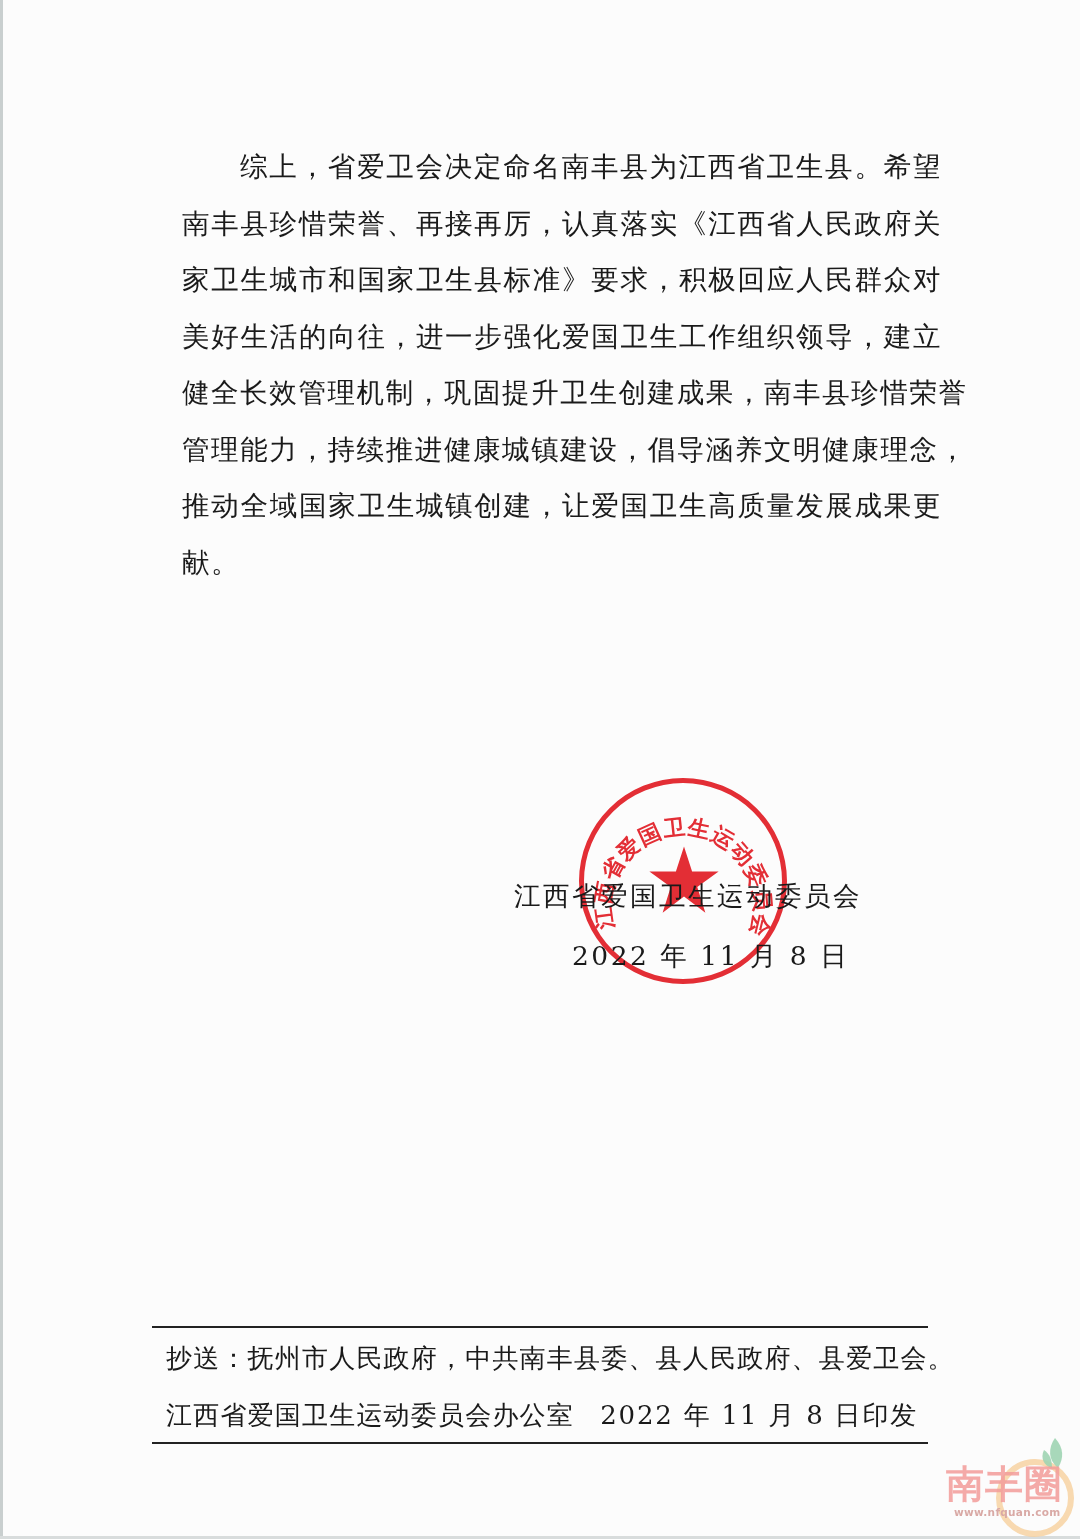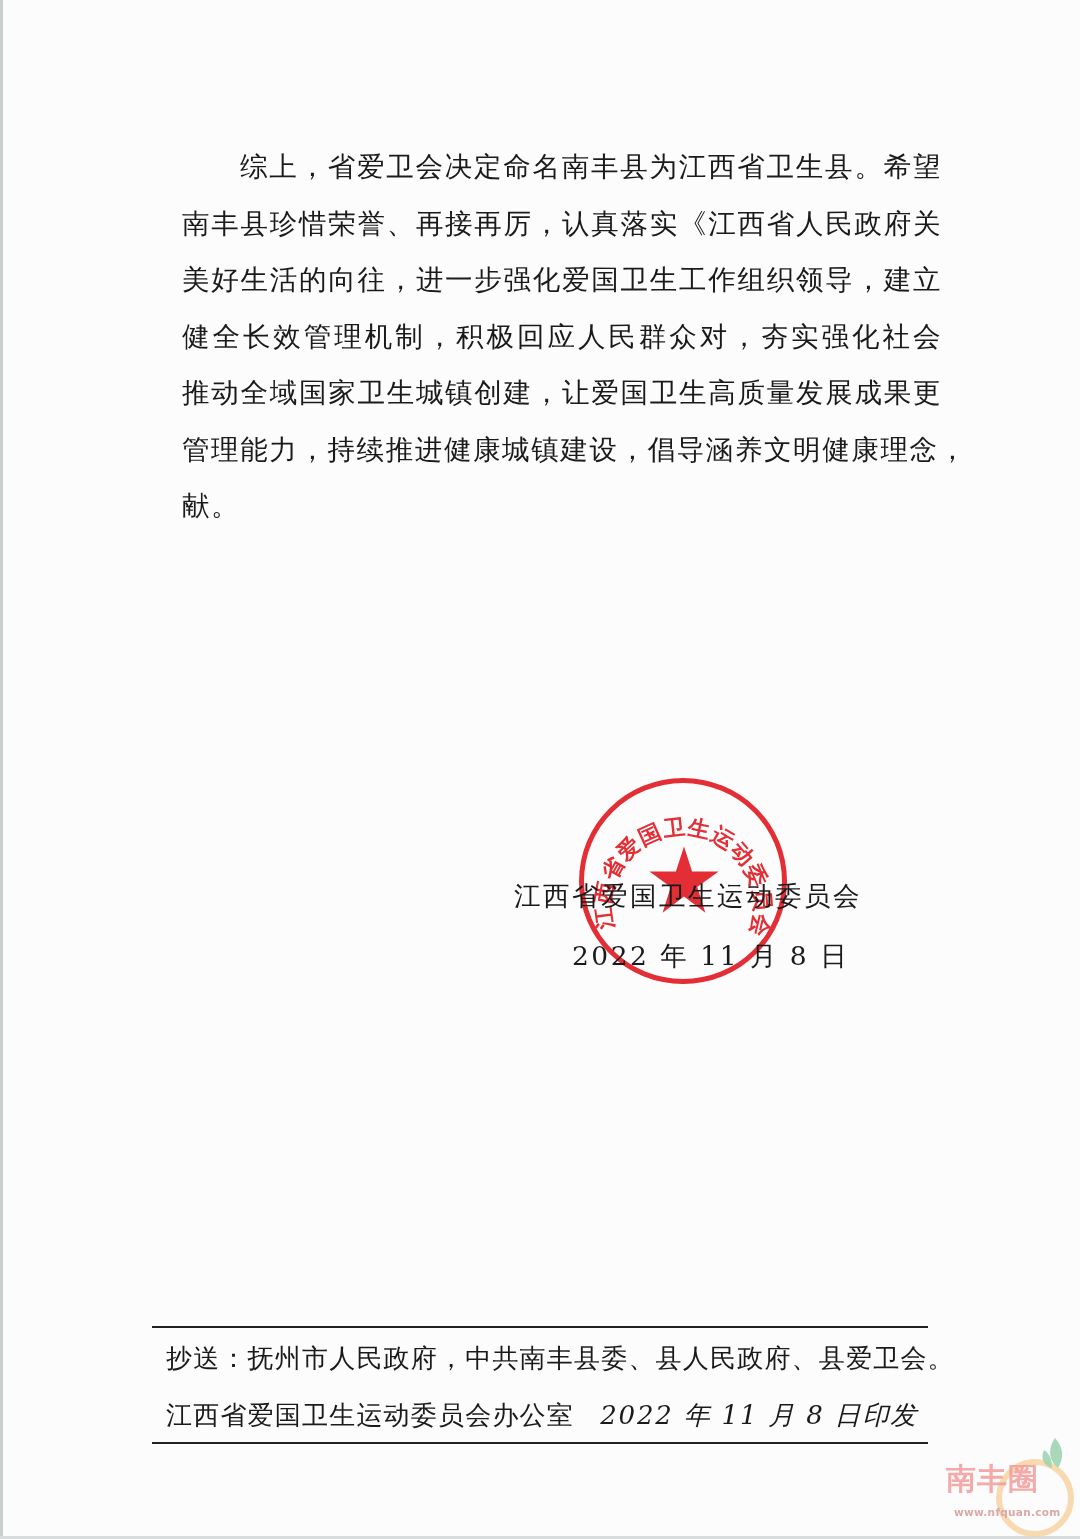--- a/index.html
+++ b/index.html
@@ -58,50 +58,51 @@
 
     .footer {
       position: absolute; left: 152px; top: 1326px; width: 776px;
     }
     .rule { height: 2px; background: #222; }
     .footer-line {
       height: 57px; line-height: 60px;
       font-size: 26px; letter-spacing: 1.2px;
       padding-left: 14px; white-space: nowrap;
     }
-    .footer-line .date-issued { float: right; padding-right: 10px; letter-spacing: 1.8px; font-style: italic; }
+    .footer-line .date-issued { float: right; padding-right: 10px; letter-spacing: 1.8px; }
 
     .watermark {
       position: absolute; left: 940px; top: 1430px; width: 140px; height: 109px;
     }
     .wm-title {
       position: absolute; left: 6px; top: 29px;
       font-family: "DejaVu Sans", "Liberation Sans", sans-serif;
-      font-weight: bold; font-size: 30px; color: #f39c9a; letter-spacing: 1px;
+      font-weight: bold; font-size: 38px; color: #f39c9a; letter-spacing: 1px;
       opacity: 0.85;
     }
     .wm-url {
       position: absolute; left: 14px; top: 76px;
       font-family: "DejaVu Sans", "Liberation Sans", sans-serif;
       font-weight: bold; font-size: 10.5px; color: #d9a9a5; letter-spacing: 0.3px;
     }
   </style>
 </head>
 <body>
 
 <div class="page-edge-left"></div>
 <div class="page-edge-bottom"></div>
 
 <div class="body-text">
   <div class="body-line first">综上，省爱卫会决定命名南丰县为江西省卫生县。希望</div>
   <div class="body-line">南丰县珍惜荣誉、再接再厉，认真落实《江西省人民政府关</div>
+  <div class="body-line">家卫生城市和国家卫生县标准》要求，积极回应人民群众对</div>
   <div class="body-line">美好生活的向往，进一步强化爱国卫生工作组织领导，建立</div>
-  <div class="body-line">健全长效管理机制，积极回应人民群众对，夯实强化社会</div>
+  <div class="body-line">健全长效管理机制，巩固提升卫生创建成果，南丰县珍惜荣誉</div>
+  <div class="body-line">管理能力，持续推进健康城镇建设，倡导涵养文明健康理念，</div>
   <div class="body-line">推动全域国家卫生城镇创建，让爱国卫生高质量发展成果更</div>
-  <div class="body-line">管理能力，持续推进健康城镇建设，倡导涵养文明健康理念，</div>
   <div class="body-line last">献。</div>
 </div>
 
 <div class="seal">
   <svg class="seal-text" viewBox="0 0 198 196">
     <defs>
       <path id="sealArc" d="M 32 150 A 72 72 0 1 1 166 150" fill="none"></path>
     </defs>
     <text fill="#e2232b" font-size="22" font-family="DejaVu Serif, serif" font-weight="bold" letter-spacing="1">
       <textPath href="#sealArc" startOffset="2%" id="seal-text-path">江西省爱国卫生运动委员会</textPath>

